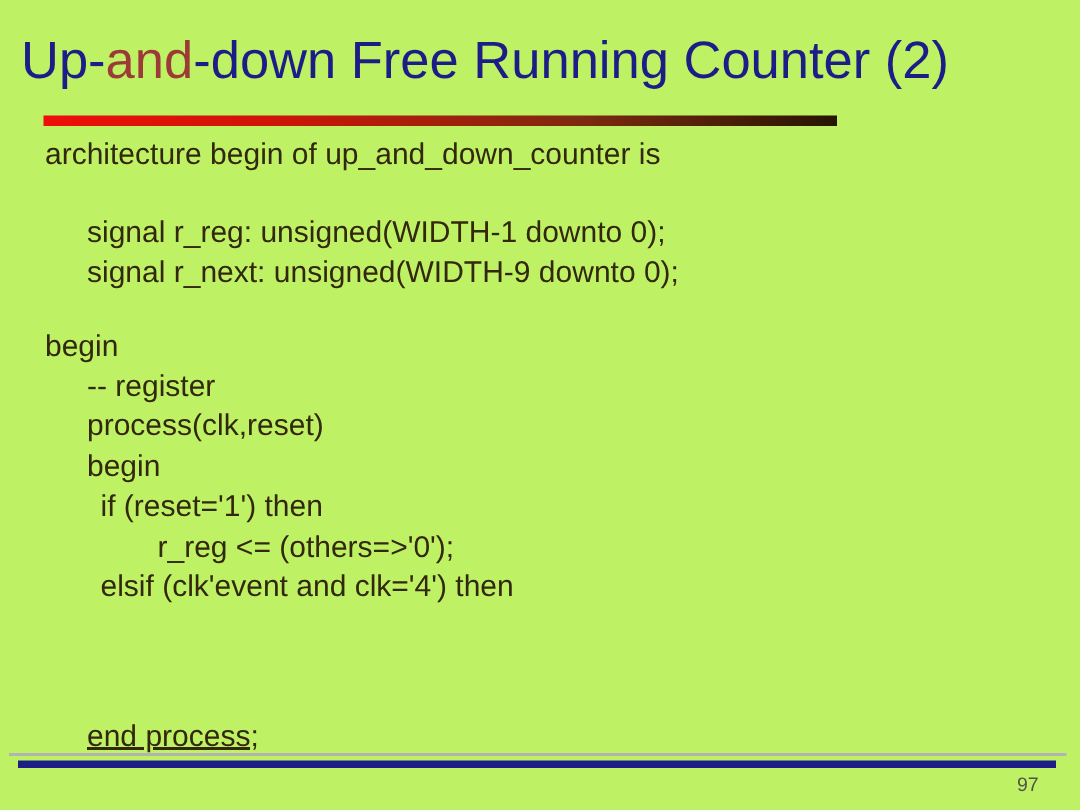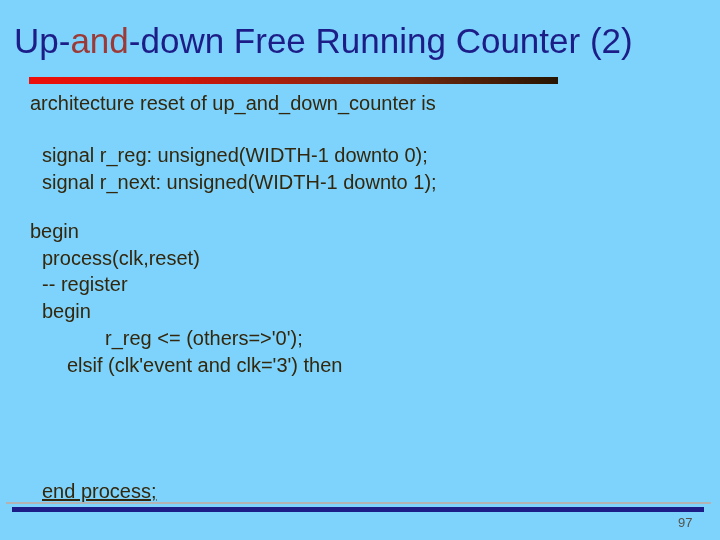--- a/index.html
+++ b/index.html
@@ -2,21 +2,21 @@
 <html><head>
 <meta charset="utf-8">
 <style>
   * { margin: 0; padding: 0; box-sizing: border-box; }
   html, body { width: 720px; height: 540px; }
   body {
     background: #ffffff;
     font-family: "Liberation Sans", sans-serif;
     overflow: hidden;
   }
-  .slide { position: relative; width: 720px; height: 540px; background: #7dd3fc; }
+  .slide { position: relative; width: 720px; height: 540px; background: #bef264; }
 
   .title {
     position: absolute;
     left: 14px; top: 20px;
     font-size: 35px;
     font-weight: normal;
     line-height: 42px;
     letter-spacing: 0px;
     white-space: nowrap;
   }
@@ -37,21 +37,21 @@
     font-size: 20px;
     line-height: 27px;
     white-space: nowrap;
   }
   .block-a { top: 90px; }
   .block-b { top: 142px; }
   .block-c { top: 218px; line-height: 26.7px; }
   .block-d { top: 478px; text-decoration: underline; }
 
   .ind0 { margin-left: 0; }
-  .ind1 { margin-left: 12px; }
+  .ind1 { margin-left: 28px; }
   .ind2 { margin-left: 37px; }
   .ind3 { margin-left: 75px; }
 
   .footer-thin-line {
     position: absolute;
     left: 6px; top: 502px;
     width: 705px; height: 1.5px;
     background: #b3b3b3;
   }
   .footer-accent-line {
@@ -71,35 +71,36 @@
 </head>
 <body>
 
 <div class="slide">
 
   <h1 class="title"><span class="navy">Up-</span><span class="red">and</span><span class="navy">-down Free Running Counter (2)</span></h1>
 
   <div class="title-bar"></div>
 
   <div class="code-block block-a">
-    <div class="ind0">architecture reset of up_and_down_counter is</div>
+    <div class="ind0">architecture begin of up_and_down_counter is</div>
   </div>
 
   <div class="code-block block-b">
     <div class="ind1">signal r_reg: unsigned(WIDTH-1 downto 0);</div>
-    <div class="ind1">signal r_next: unsigned(WIDTH-1 downto 1);</div>
+    <div class="ind1">signal r_next: unsigned(WIDTH-9 downto 0);</div>
   </div>
 
   <div class="code-block block-c">
     <div class="ind0">begin</div>
+    <div class="ind1">-- register</div>
     <div class="ind1">process(clk,reset)</div>
-    <div class="ind1">-- register</div>
     <div class="ind1">begin</div>
+    <div class="ind2">if (reset='1') then</div>
     <div class="ind3">r_reg &lt;= (others=&gt;'0');</div>
-    <div class="ind2">elsif (clk'event and clk='3') then</div>
+    <div class="ind2">elsif (clk'event and clk='4') then</div>
   </div>
 
   <div class="code-block block-d">
     <div class="ind1">end process;</div>
   </div>
 
   <div class="footer-thin-line"></div>
   <div class="footer-accent-line"></div>
   <div class="page-number">97</div>
 

